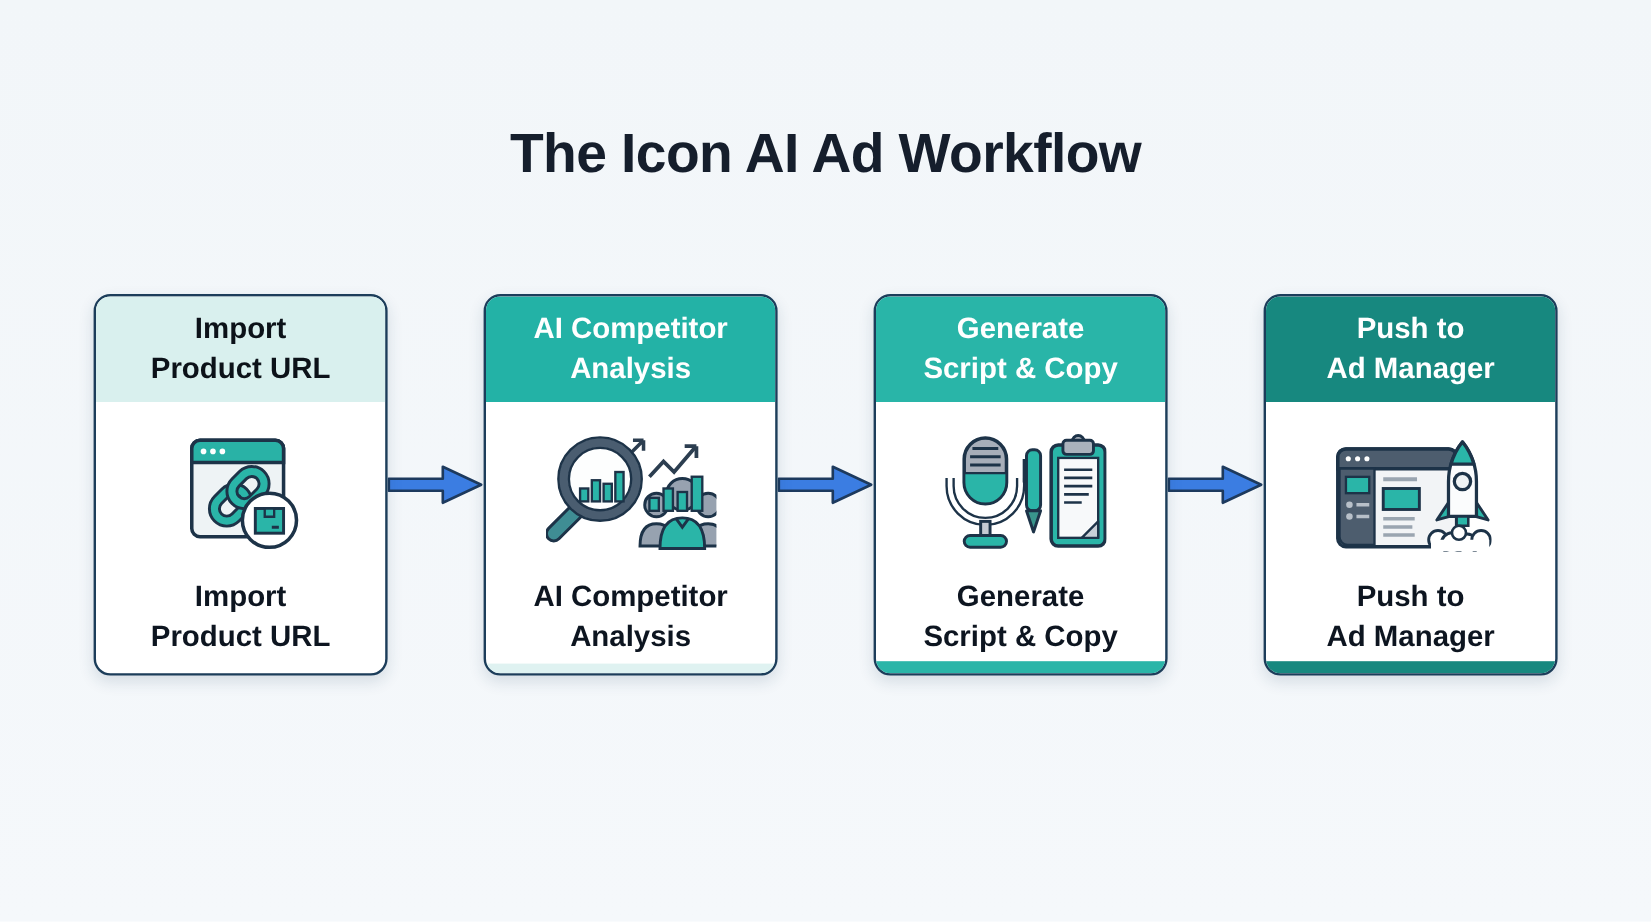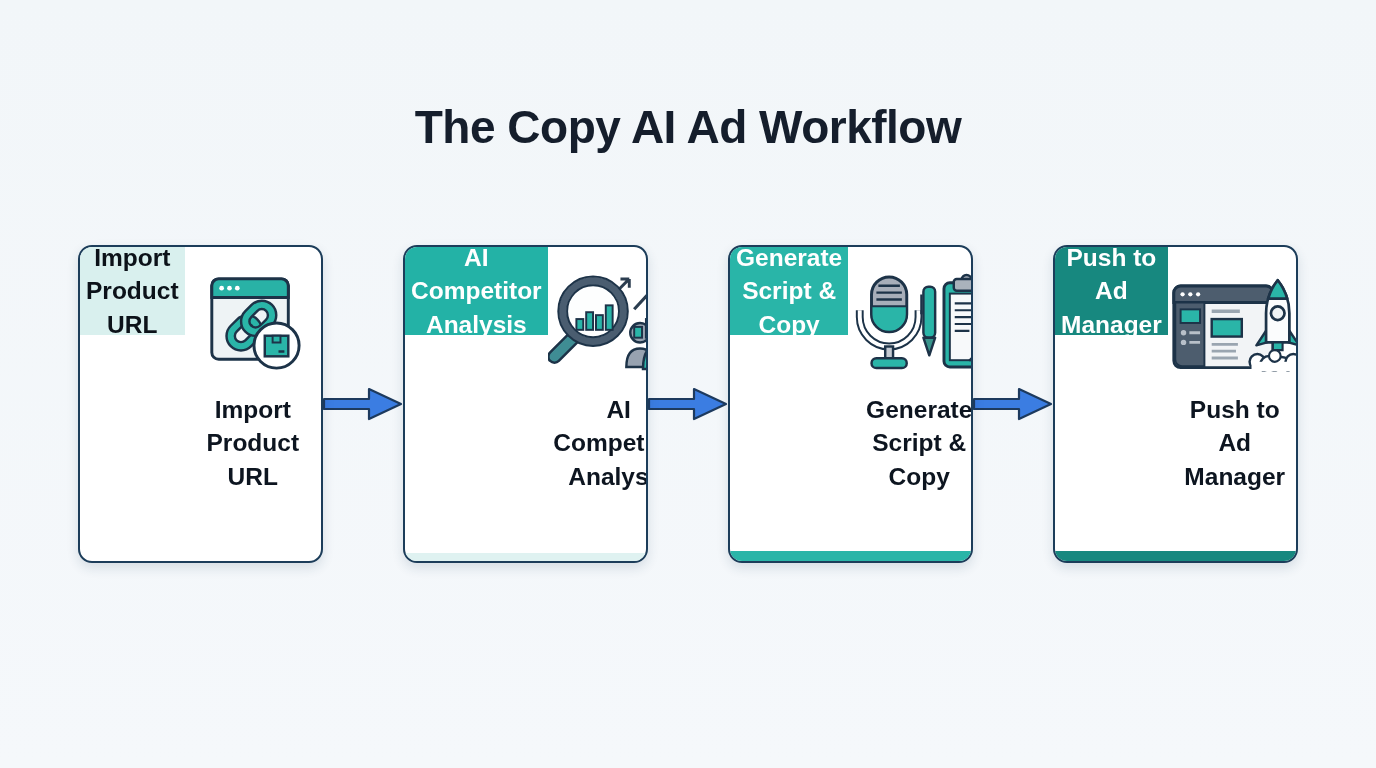--- a/index.html
+++ b/index.html
@@ -25,21 +25,21 @@
 
   .step-card {
     width: 245px; height: 318px;
     background: #ffffff;
     border: 2.5px solid #1c3d5a;
     border-radius: 14px;
     box-shadow: 0 5px 12px rgba(28, 61, 90, 0.14);
     overflow: hidden;
     position: relative;
     box-sizing: border-box;
-    display: flex; flex-direction: row;
+    display: flex; flex-direction: column;
   }
 
   .step-header {
     height: 88px; flex: 0 0 88px;
     display: flex; align-items: center; justify-content: center;
     text-align: center;
     font-size: 24.5px; font-weight: bold; line-height: 1.36;
     white-space: pre-line;
     padding: 0 6px;
     box-sizing: border-box;
@@ -74,21 +74,21 @@
   .connector {
     width: 80px; height: 40px;
     display: flex; align-items: center; justify-content: center;
   }
 </style>
 </head>
 <body>
 
 <div class="canvas">
 
-  <div class="page-title">The Copy AI Ad Workflow</div>
+  <div class="page-title">The Icon AI Ad Workflow</div>
 
   <div class="flow-row">
 
     <div class="step-card step-1">
       <div class="step-header">Import
 Product URL</div>
       <div class="step-body">
         <div class="step-icon">
           <svg width="102" height="102" viewBox="0 0 104 104">
             <rect x="10" y="8" width="78" height="82" rx="7" fill="#eef3f5" stroke="#1d3348" stroke-width="3"></rect>

